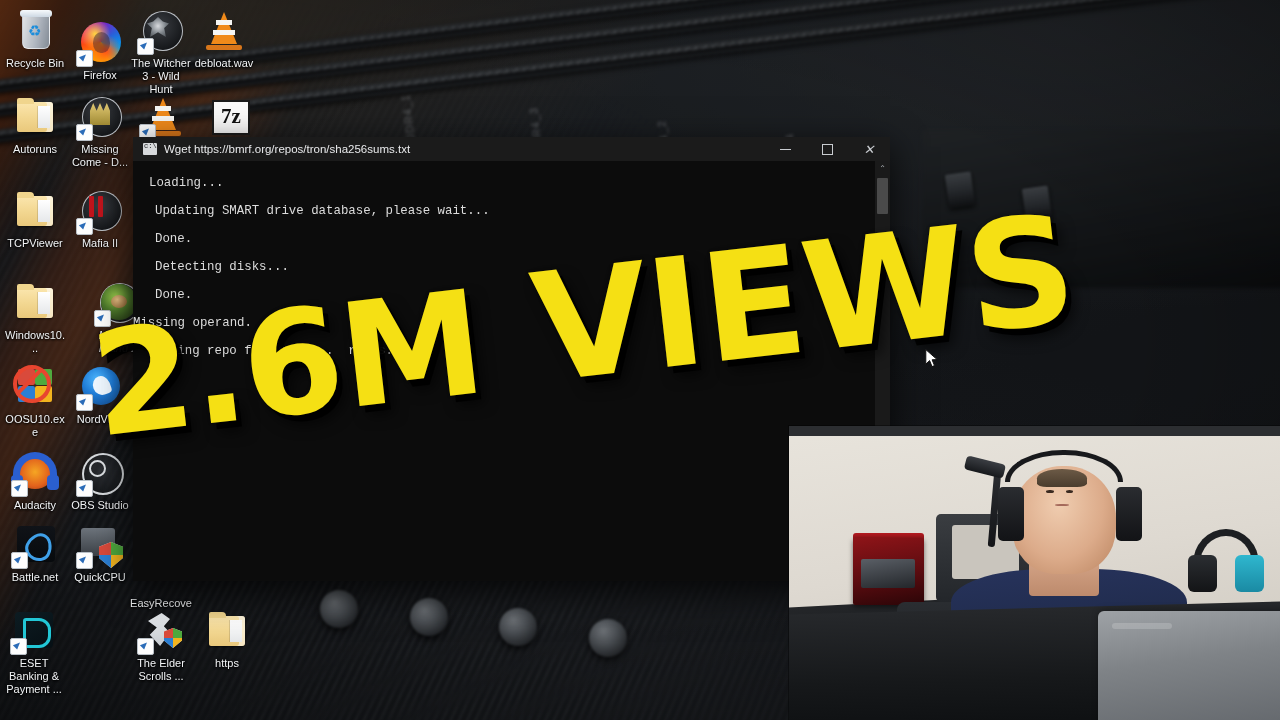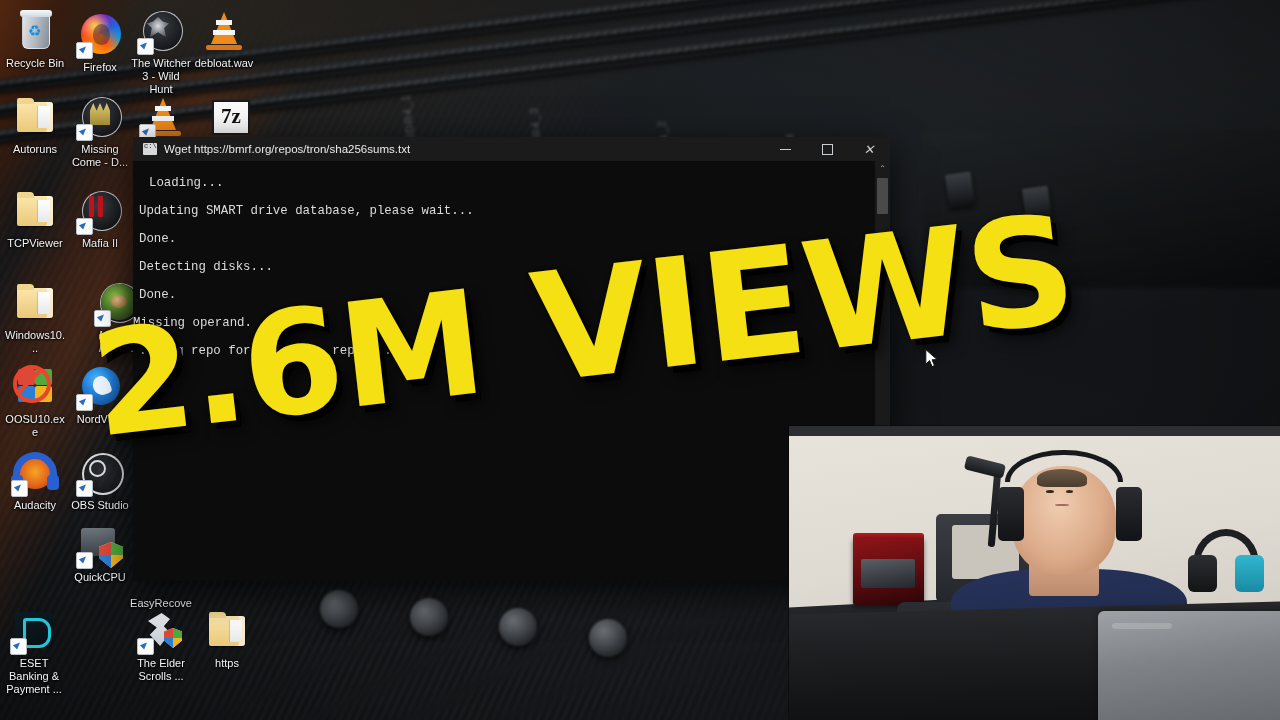--- a/index.html
+++ b/index.html
@@ -336,21 +336,21 @@
   .wb-close{font-size:13px;line-height:13px;}
 
   #console-body{
     position:absolute;left:0;top:24px;right:0;bottom:0;
     background:#0c0c0c;
     font-family:"Liberation Mono","DejaVu Sans Mono",monospace;
     font-size:12.4px;line-height:28px;color:#dcdcdc;
     padding:8px 0 0 0;
   }
   .cline{white-space:pre;padding-left:16px;}
-  .cline.ind{padding-left:6px;}
+  .cline.ind{padding-left:22px;}
   .cline.flush{padding-left:0;}
 
   #console-scrollbar{
     position:absolute;right:0;top:24px;bottom:0;width:15px;background:#1a1a1a;
   }
   .sb-arrow{
     height:15px;display:flex;align-items:center;justify-content:center;
     color:#a9adb2;font-size:8px;line-height:8px;
   }
   .sb-thumb{
@@ -550,21 +550,21 @@
 
 <div id="desktop-icons">
 
   <div class="dicon" style="left:4px;top:8px;">
     <div class="glyph">
         <span class="ic-recycle"></span>
       </div>
     <div class="label">Recycle Bin</div>
   </div>
 
-  <div class="dicon" style="left:69px;top:12px;">
+  <div class="dicon" style="left:69px;top:20px;">
     <div class="glyph">
         <span class="ic-firefox"></span>
         <span class="shortcut-arrow"></span>
       </div>
     <div class="label">Firefox</div>
   </div>
 
   <div class="dicon" style="left:130px;top:8px;">
     <div class="glyph">
         <span class="ic-circle"></span>
@@ -678,20 +678,27 @@
   </div>
 
   <div class="dicon" style="left:69px;top:450px;">
     <div class="glyph">
         <span class="ic-obs"></span>
         <span class="shortcut-arrow"></span>
       </div>
     <div class="label">OBS Studio</div>
   </div>
 
+  <div class="dicon" style="left:4px;top:522px;">
+    <div class="glyph">
+        <span class="ic-battle"></span>
+        <span class="shortcut-arrow"></span>
+      </div>
+    <div class="label">Battle.net</div>
+  </div>
 
   <div class="dicon" style="left:69px;top:522px;">
     <div class="glyph">
         <span class="ic-quickcpu"></span>
         <span class="ic-shield">
           <i></i>
           <i></i>
           <i></i>
           <i></i>
         </span>

